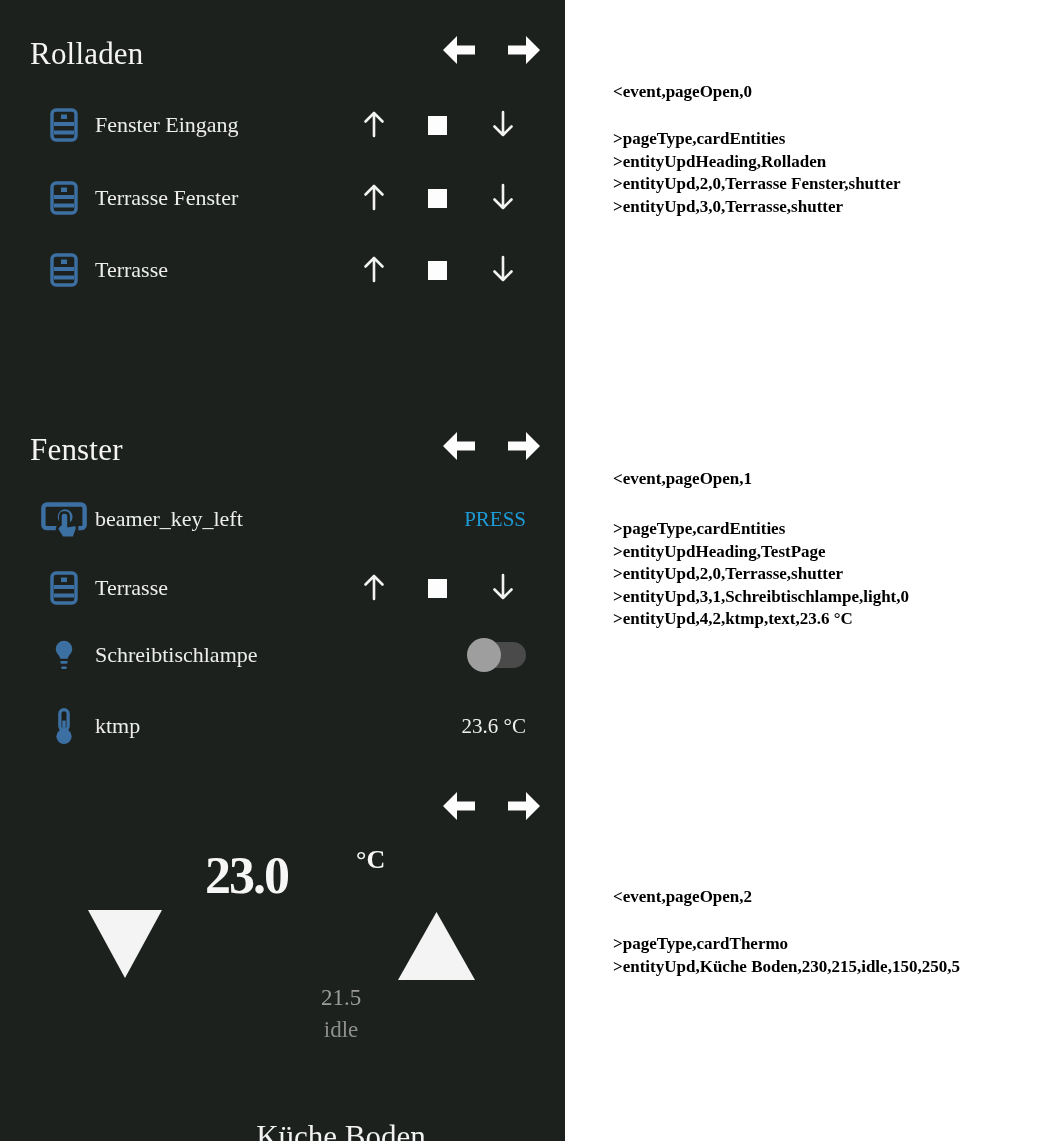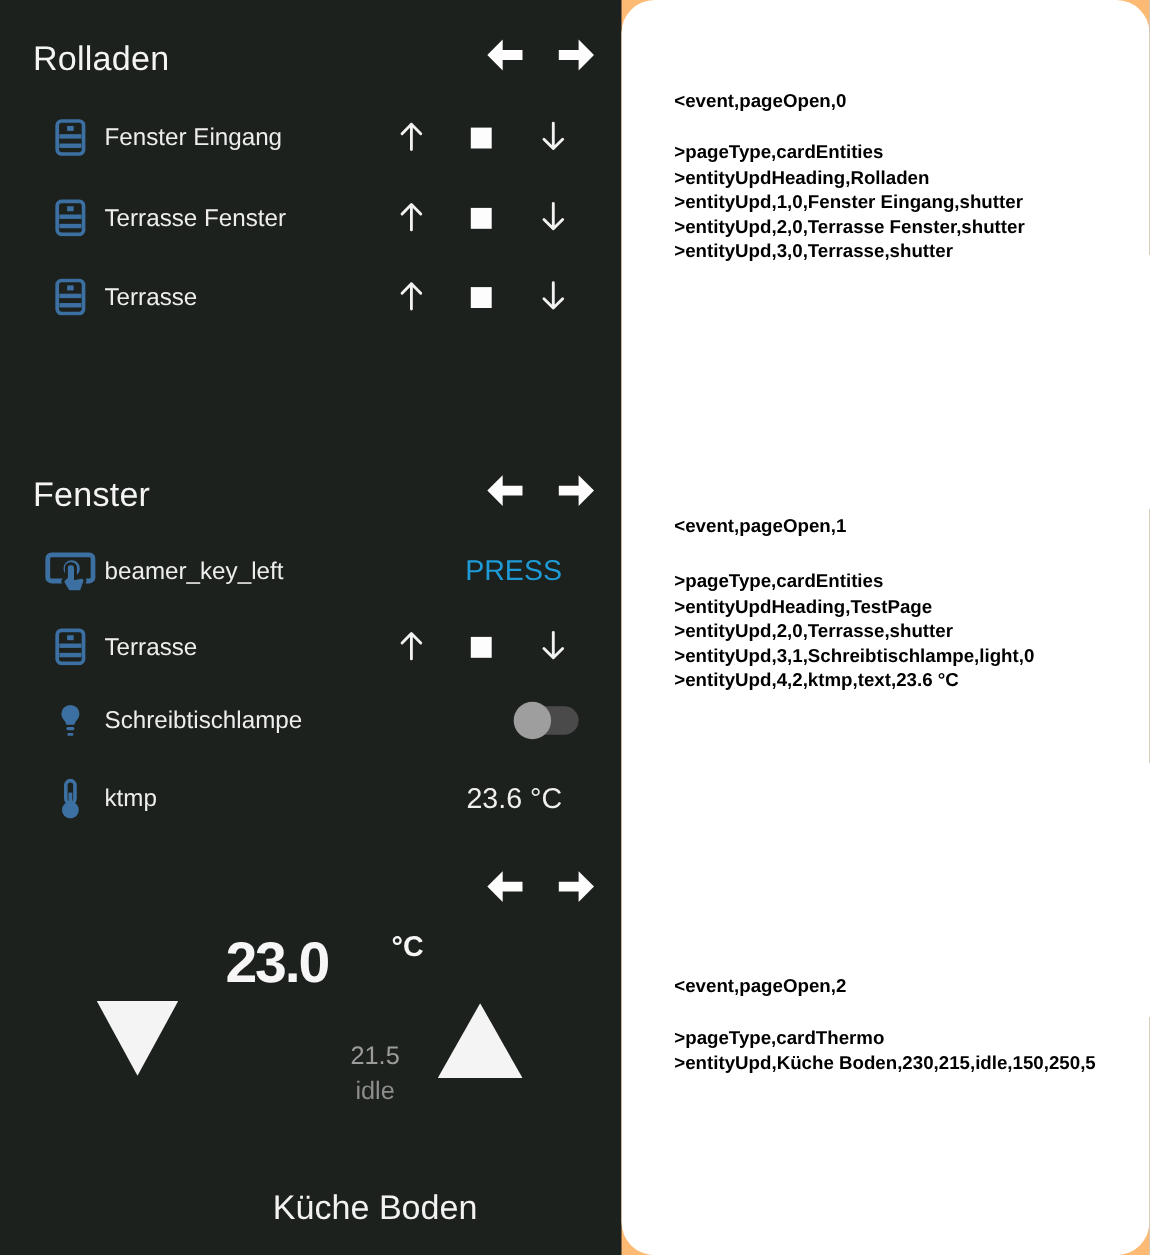--- a/index.html
+++ b/index.html
@@ -1,19 +1,19 @@
 <!DOCTYPE html>
 <html><head>
 <meta charset="utf-8">
 <style>
   * { margin:0; padding:0; box-sizing:border-box; }
   html,body { background:#ffffff; }
   .stage {
     position:relative; width:1045px; height:1141px;
-    font-family:Liberation Sans, sans-serif; overflow:hidden; background:#fdba74;
+    font-family:Liberation Serif, serif; overflow:hidden; background:#0369a1;
   }
   
   .panel {
     position:absolute; left:0; top:0; width:565px; height:1141px;
     background:#1d211d; color:#efefef;
   }
   .card-title {
     position:absolute; left:30px; font-size:31px; font-weight:400;
     color:#f4f4f4; letter-spacing:0.2px; white-space:nowrap;
   }
@@ -28,42 +28,42 @@
     position:absolute; left:95px; top:50%; transform:translateY(-50%);
     font-size:22px; color:#ededed; white-space:nowrap;
   }
   .ctl { position:absolute; top:50%; transform:translateY(-50%); width:36px; height:32px;
          background:none; border:none; padding:0; cursor:pointer;
          display:flex; align-items:center; justify-content:center; }
   .ctl-up   { left:356px; }
   .ctl-stop { left:419px; }
   .ctl-down { left:485px; }
   .stop-sq  { width:19px; height:19px; background:#fdfdfd; display:block; }
-  .row-value { position:absolute; right:54px; top:50%; transform:translateY(-50%);
-               font-size:26px; white-space:nowrap; }
+  .row-value { position:absolute; right:39px; top:50%; transform:translateY(-50%);
+               font-size:21px; white-space:nowrap; }
   .press { color:#1e9ad6; background:none; border:none; font-family:inherit; cursor:pointer; }
   .plain-value { color:#efefef;text-align:right; }
   
   .toggle { position:absolute; right:39px; top:50%; transform:translateY(-50%);
             width:58px; height:26px; border-radius:13px; background:#4a4a4a; cursor:pointer; }
   .toggle .knob { position:absolute; left:-1px; top:-4px; width:34px; height:34px;
                   border-radius:50%; background:#9e9e9e; }
   
   .temp-big { position:absolute; left:205px; top:838px; font-size:52px; line-height:76px;
               font-weight:bold; color:#f6f6f6; letter-spacing:-2px; }
   .temp-unit { position:absolute; left:356px; top:845px; font-size:26px; font-weight:bold; color:#f6f6f6; }
   .tri-btn { position:absolute; background:none; border:none; padding:0; cursor:pointer; }
   .tri-down { left:88px;  top:910px; }
   .tri-up   { left:398px; top:912px; }
-  .thermo-center { position:absolute; left:0; width:682px; text-align:center; white-space:nowrap; }
+  .thermo-center { position:absolute; left:0; width:682px; text-align:center; white-space:nowrap;margin-top:39px; }
   .target-temp { top:946px; font-size:23px; color:#9b9b9b; }
   .thermo-status { top:978px; font-size:23px; color:#8d8d8d; }
   .thermo-name { top:1080px; font-size:31px; color:#f2f2f2; }
   
-  .log { position:absolute; left:565px; top:0; width:480px; height:1141px; background:#ffffff;border-radius:30px; }
+  .log { position:absolute; left:565px; top:0; width:480px; height:1141px; background:#ffffff; }
   .log-block { position:absolute; left:48px; color:#000; font-weight:bold;
                font-size:17px; white-space:nowrap; }
   .log-event { line-height:20px; }
   .log-lines { position:absolute; left:48px; }
   .log-line { line-height:22.6px; }
   .b0e { top:82px; }  .b0l { top:128px; }
   .b1e { top:469px; } .b1l { top:518px; }
   .b2e { top:887px; } .b2l { top:933px; }
 </style>
 </head>
@@ -267,21 +267,20 @@
     <div class="thermo-center thermo-status">idle</div>
     <div class="thermo-center thermo-name">Küche Boden</div>
   </div>
 
   <div class="log">
 
     <div class="log-block log-event b0e">&lt;event,pageOpen,0</div>
     <div class="log-lines b0l">
       <div class="log-block log-line" style="position:static">&gt;pageType,cardEntities</div>
       <div class="log-block log-line" style="position:static">&gt;entityUpdHeading,Rolladen</div>
-      <div class="log-block log-line" style="position:static">&gt;entityUpd,1,0,Fenster Eingang,shutter</div>
       <div class="log-block log-line" style="position:static">&gt;entityUpd,2,0,Terrasse Fenster,shutter</div>
       <div class="log-block log-line" style="position:static">&gt;entityUpd,3,0,Terrasse,shutter</div>
     </div>
 
     <div class="log-block log-event b1e">&lt;event,pageOpen,1</div>
     <div class="log-lines b1l">
       <div class="log-block log-line" style="position:static">&gt;pageType,cardEntities</div>
       <div class="log-block log-line" style="position:static">&gt;entityUpdHeading,TestPage</div>
       <div class="log-block log-line" style="position:static">&gt;entityUpd,2,0,Terrasse,shutter</div>
       <div class="log-block log-line" style="position:static">&gt;entityUpd,3,1,Schreibtischlampe,light,0</div>

